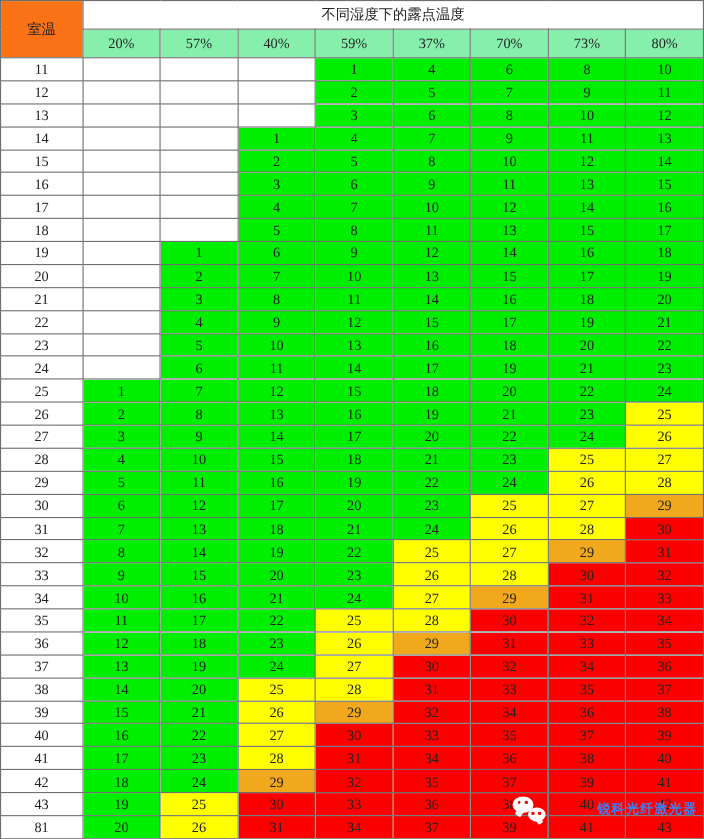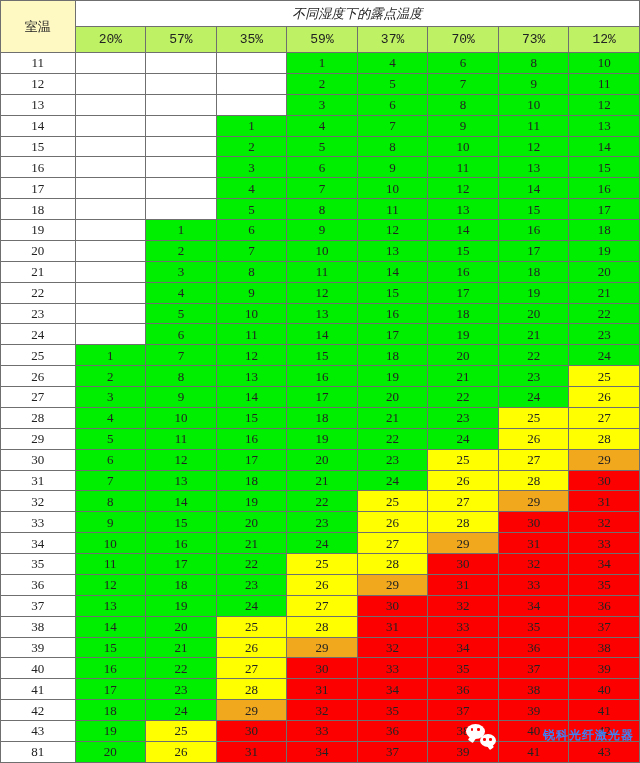--- a/index.html
+++ b/index.html
@@ -36,38 +36,37 @@
   
   col.c-room{width:74px;}
   col.c-hum{width:70px;}
 
   
   th.corner-room{
     font-family:Liberation Serif, serif;
     font-size:12.5px;
     font-weight:bold;
     color:#1b1b1b;
-    background:#fef9c3;
+    background:#f97316;
     height:50px;
   }
   th.title-span{
     font-family:"DejaVu Sans", sans-serif;
     font-size:13px;
     font-weight:normal;
     color:#1b1b1b;
     background:#ffffff;
     height:25px;
     border-bottom:1px solid #6f6f6f;
-    font-style:italic;
   }
   th.hum-head{
-    font-family:Liberation Mono, monospace;
+    font-family:Liberation Serif, serif;
     font-size:13.5px;
     color:#1b1b1b;
-    background:#bef264;
+    background:#86efac;
     height:25px;
   }
   td.room-cell{
     background:#ffffff;
     font-size:13.5px;
     color:#1b1b1b;
   }
   td.v{
     font-size:13px;
   }
@@ -154,26 +153,26 @@
         <col class="c-hum">
     </colgroup>
     <thead>
       <tr>
         <th class="corner-room" rowspan="2">室温</th>
         <th class="title-span" colspan="8">不同湿度下的露点温度</th>
       </tr>
       <tr id="humidity-header-row">
           <th class="hum-head">20%</th>
           <th class="hum-head">57%</th>
-          <th class="hum-head">35%</th>
+          <th class="hum-head">40%</th>
           <th class="hum-head">59%</th>
           <th class="hum-head">37%</th>
           <th class="hum-head">70%</th>
           <th class="hum-head">73%</th>
-          <th class="hum-head">12%</th>
+          <th class="hum-head">80%</th>
         </tr>
     </thead>
     <tbody id="dewpoint-body">
         <tr>
           <td class="room-cell">11</td>
           <td class="v lvl-none"></td>
           <td class="v lvl-none"></td>
           <td class="v lvl-none"></td>
           <td class="v lvl-green">1</td>
           <td class="v lvl-green">4</td>

